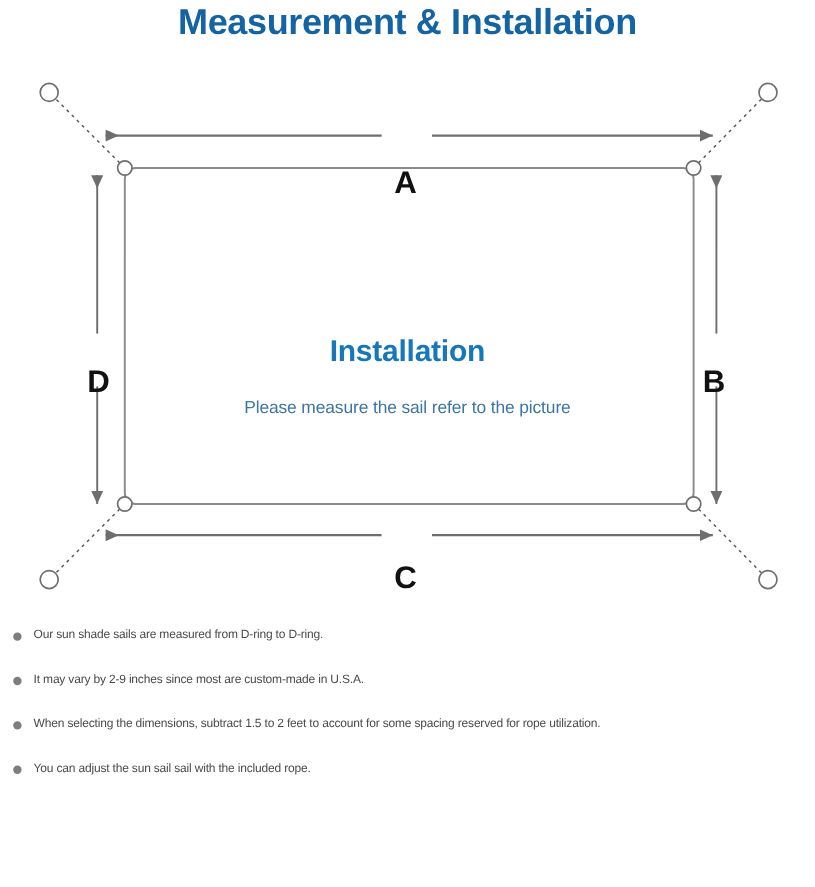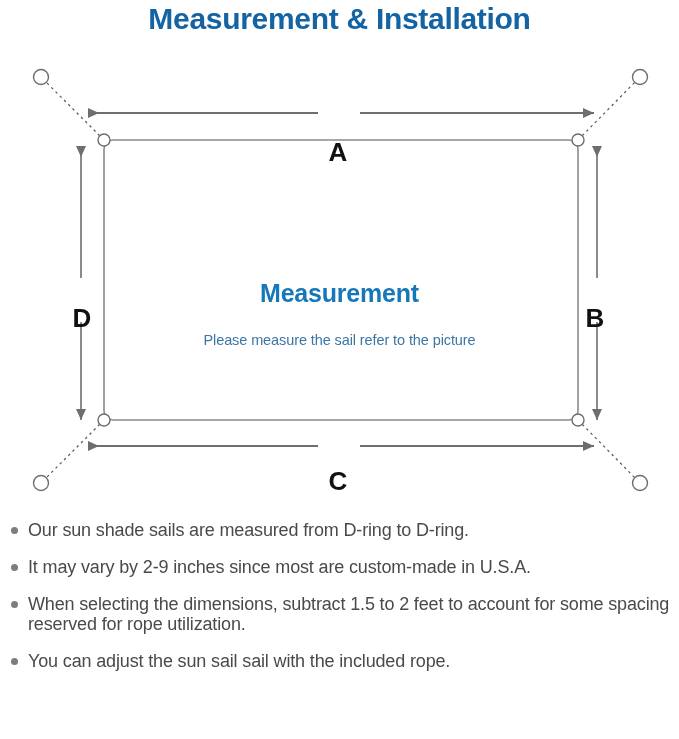--- a/index.html
+++ b/index.html
@@ -79,21 +79,21 @@
   #notes {
     position: absolute;
     left: 0;
     top: 520px;
     width: 679px;
   }
   .note {
     position: relative;
     padding-left: 28px;
     padding-right: 4px;
-    font-size: 18px;
+    font-size: 10px;
     color: #4a4a4a;
     line-height: 20px;
     margin-bottom: 17px;
     letter-spacing: -0.15px;
     font-family: "Liberation Sans", sans-serif;
   }
   .note .bullet {
     position: absolute;
     left: 11px;
     top: 7px;
@@ -145,21 +145,21 @@
       <line x1="360" y1="406" x2="594" y2="406" stroke="#6e6e6e" stroke-width="1.8" marker-end="url(#arrR)"></line>
 
       <line x1="81" y1="238" x2="81" y2="106" stroke="#6e6e6e" stroke-width="1.6" marker-end="url(#arrL)"></line>
       <line x1="81" y1="282" x2="81" y2="380" stroke="#6e6e6e" stroke-width="1.6" marker-end="url(#arrR)"></line>
 
       <line x1="597" y1="238" x2="597" y2="106" stroke="#6e6e6e" stroke-width="1.6" marker-end="url(#arrL)"></line>
       <line x1="597" y1="282" x2="597" y2="380" stroke="#6e6e6e" stroke-width="1.6" marker-end="url(#arrR)"></line>
     </svg>
 
     <div id="center-label">
-      <div class="big">Measurement</div>
+      <div class="big">Installation</div>
       <div class="small">Please measure the sail refer to the picture</div>
     </div>
 
     <div class="dim-label" id="label-A">A</div>
     <div class="dim-label" id="label-C">C</div>
     <div class="dim-label" id="label-D">D</div>
     <div class="dim-label" id="label-B">B</div>
   </div>
 
   <div id="notes">

